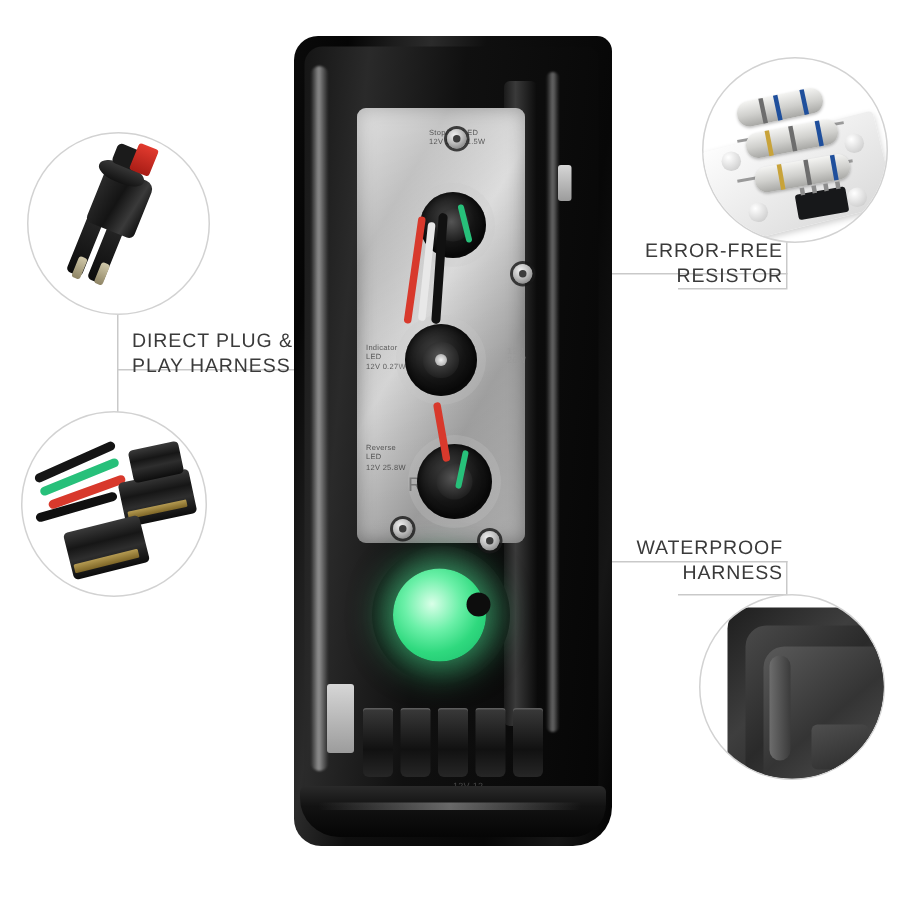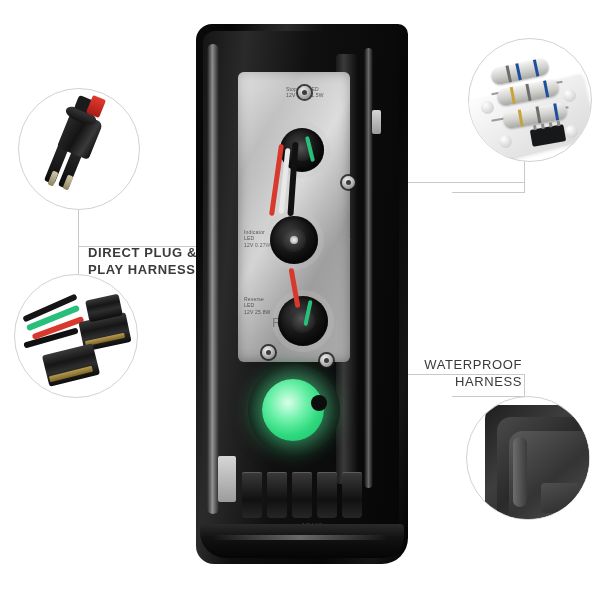--- a/index.html
+++ b/index.html
@@ -352,23 +352,25 @@
   <div class="leader v" style="left:524px; top:130px; height:62px;"></div>
   <div class="leader h" style="left:398px; top:182px; width:127px;"></div>
   <div class="leader h" style="left:452px; top:192px; width:73px;"></div>
 
   <div class="leader v" style="left:524px; top:374px; height:60px;"></div>
   <div class="leader h" style="left:396px; top:374px; width:129px;"></div>
   <div class="leader h" style="left:452px; top:396px; width:73px;"></div>
 
   <div class="dot" style="left:394px; top:371px;"></div>
 
-  <div class="callout left" style="left:88px; top:244px; width:150px;font-weight:bold;">DIRECT PLUG &amp;
+  <div class="callout left" style="left:88px; top:218px; width:150px;">DIRECT PLUG &amp;
 PLAY HARNESS</div>
 
+  <div class="callout right" style="left:372px; top:158px; width:150px;">ERROR-FREE
+RESISTOR</div>
 
   <div class="callout right" style="left:372px; top:356px; width:150px;">WATERPROOF
 HARNESS</div>
 
   <div class="inset" style="left:18px; top:88px; width:120px; height:120px;">
     <div class="art">
       <div class="bulb-prong p1"></div>
       <div class="bulb-prong p2"></div>
       <div class="bulb-contact c1"></div>
       <div class="bulb-contact c2"></div>

